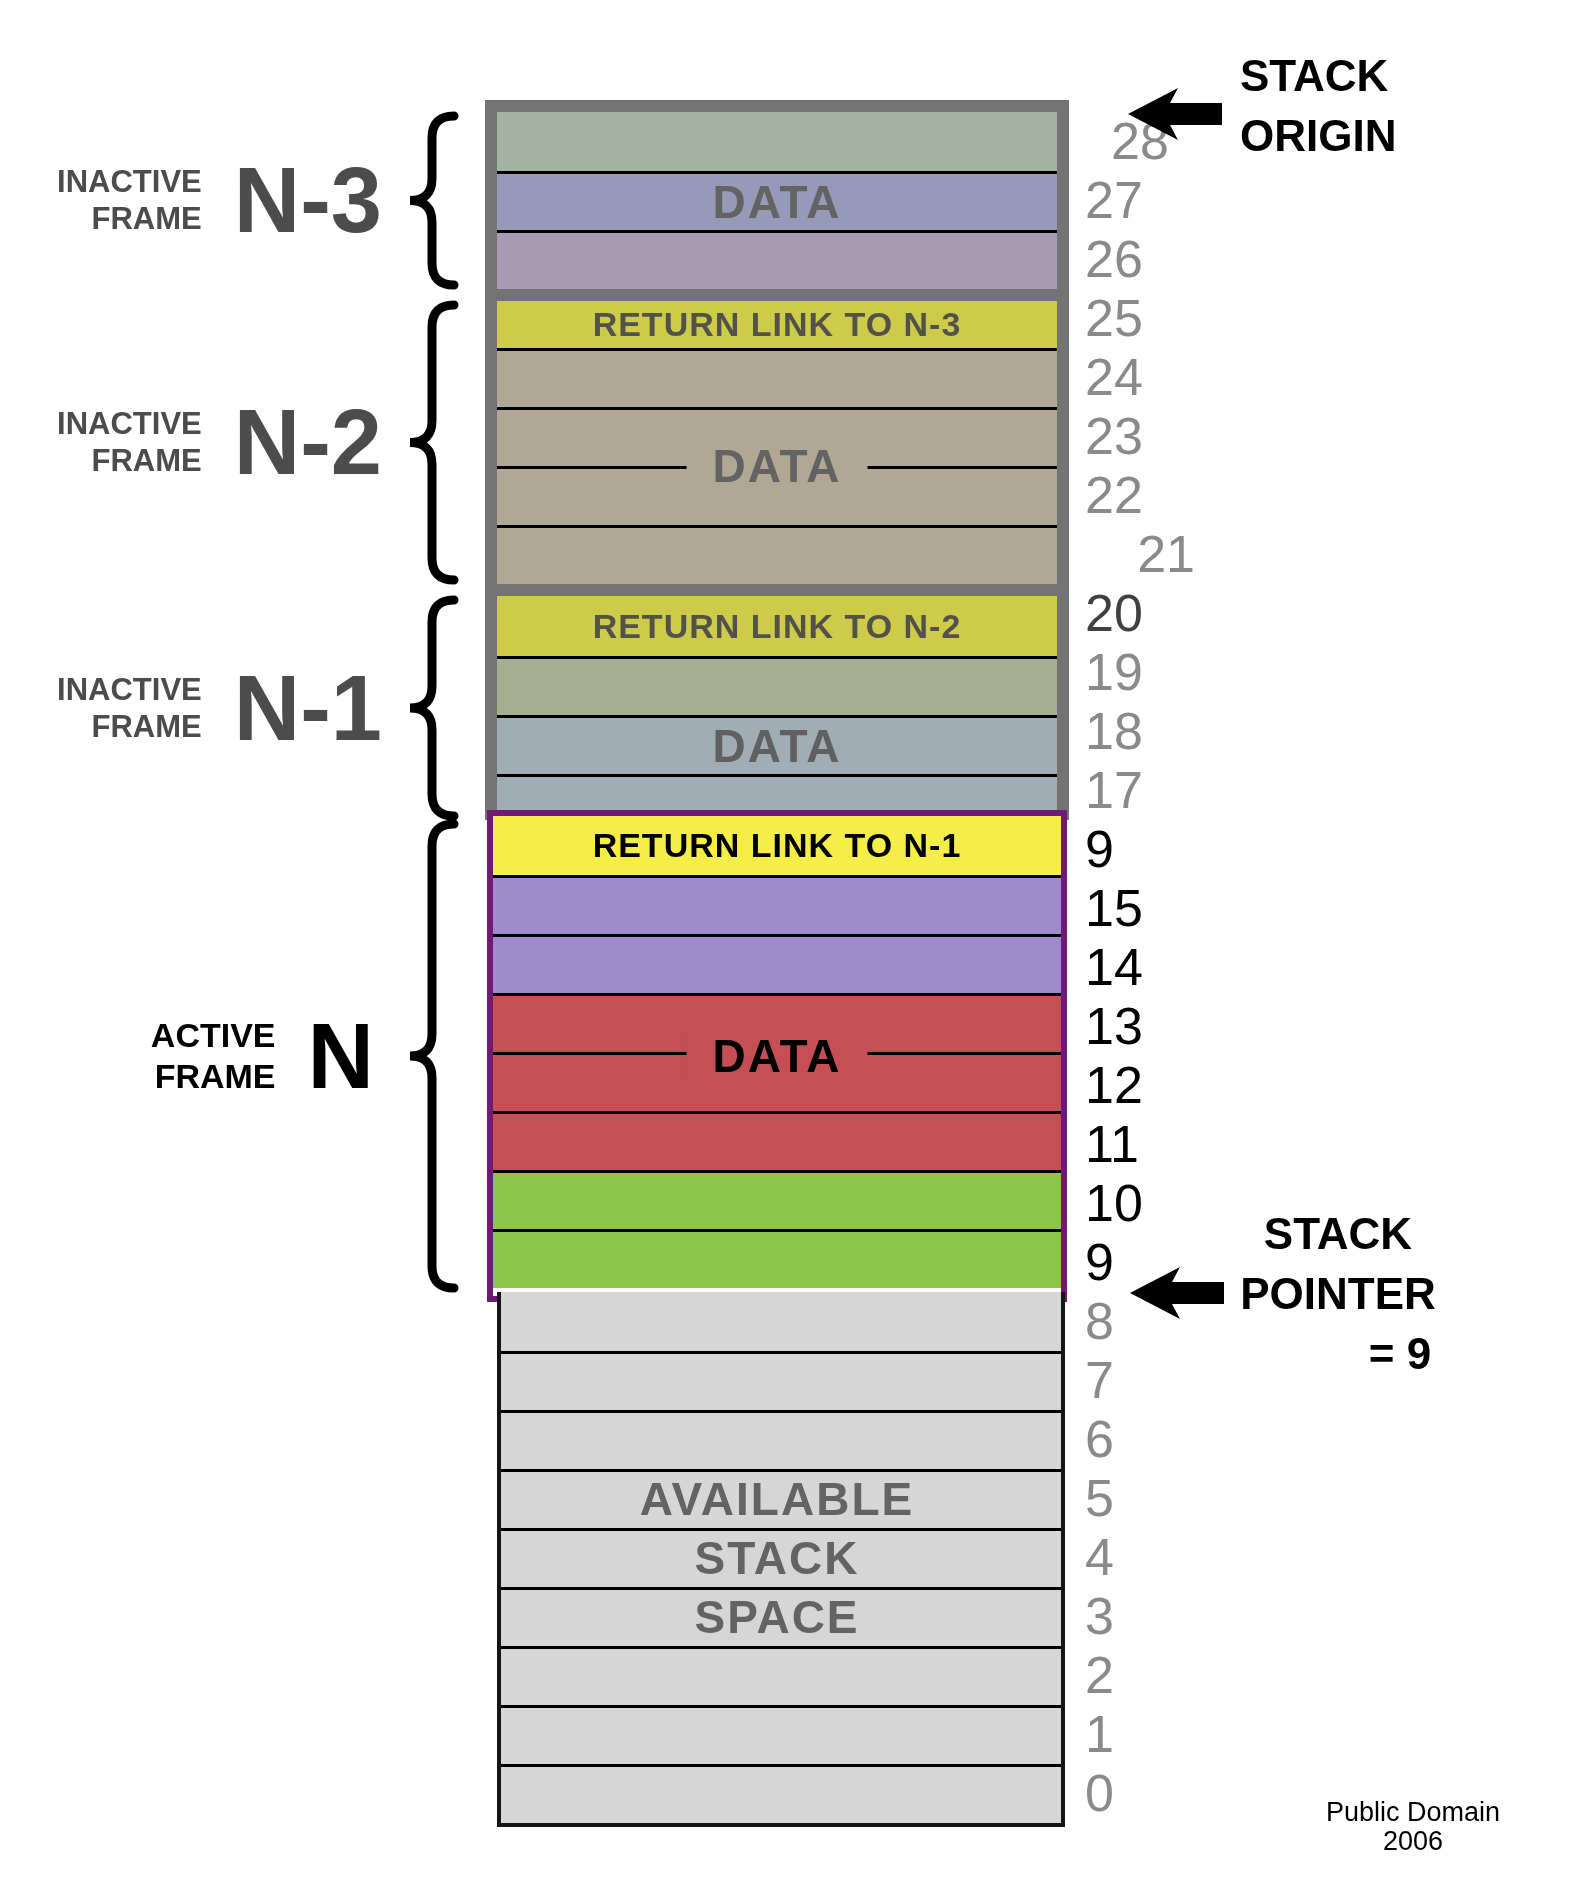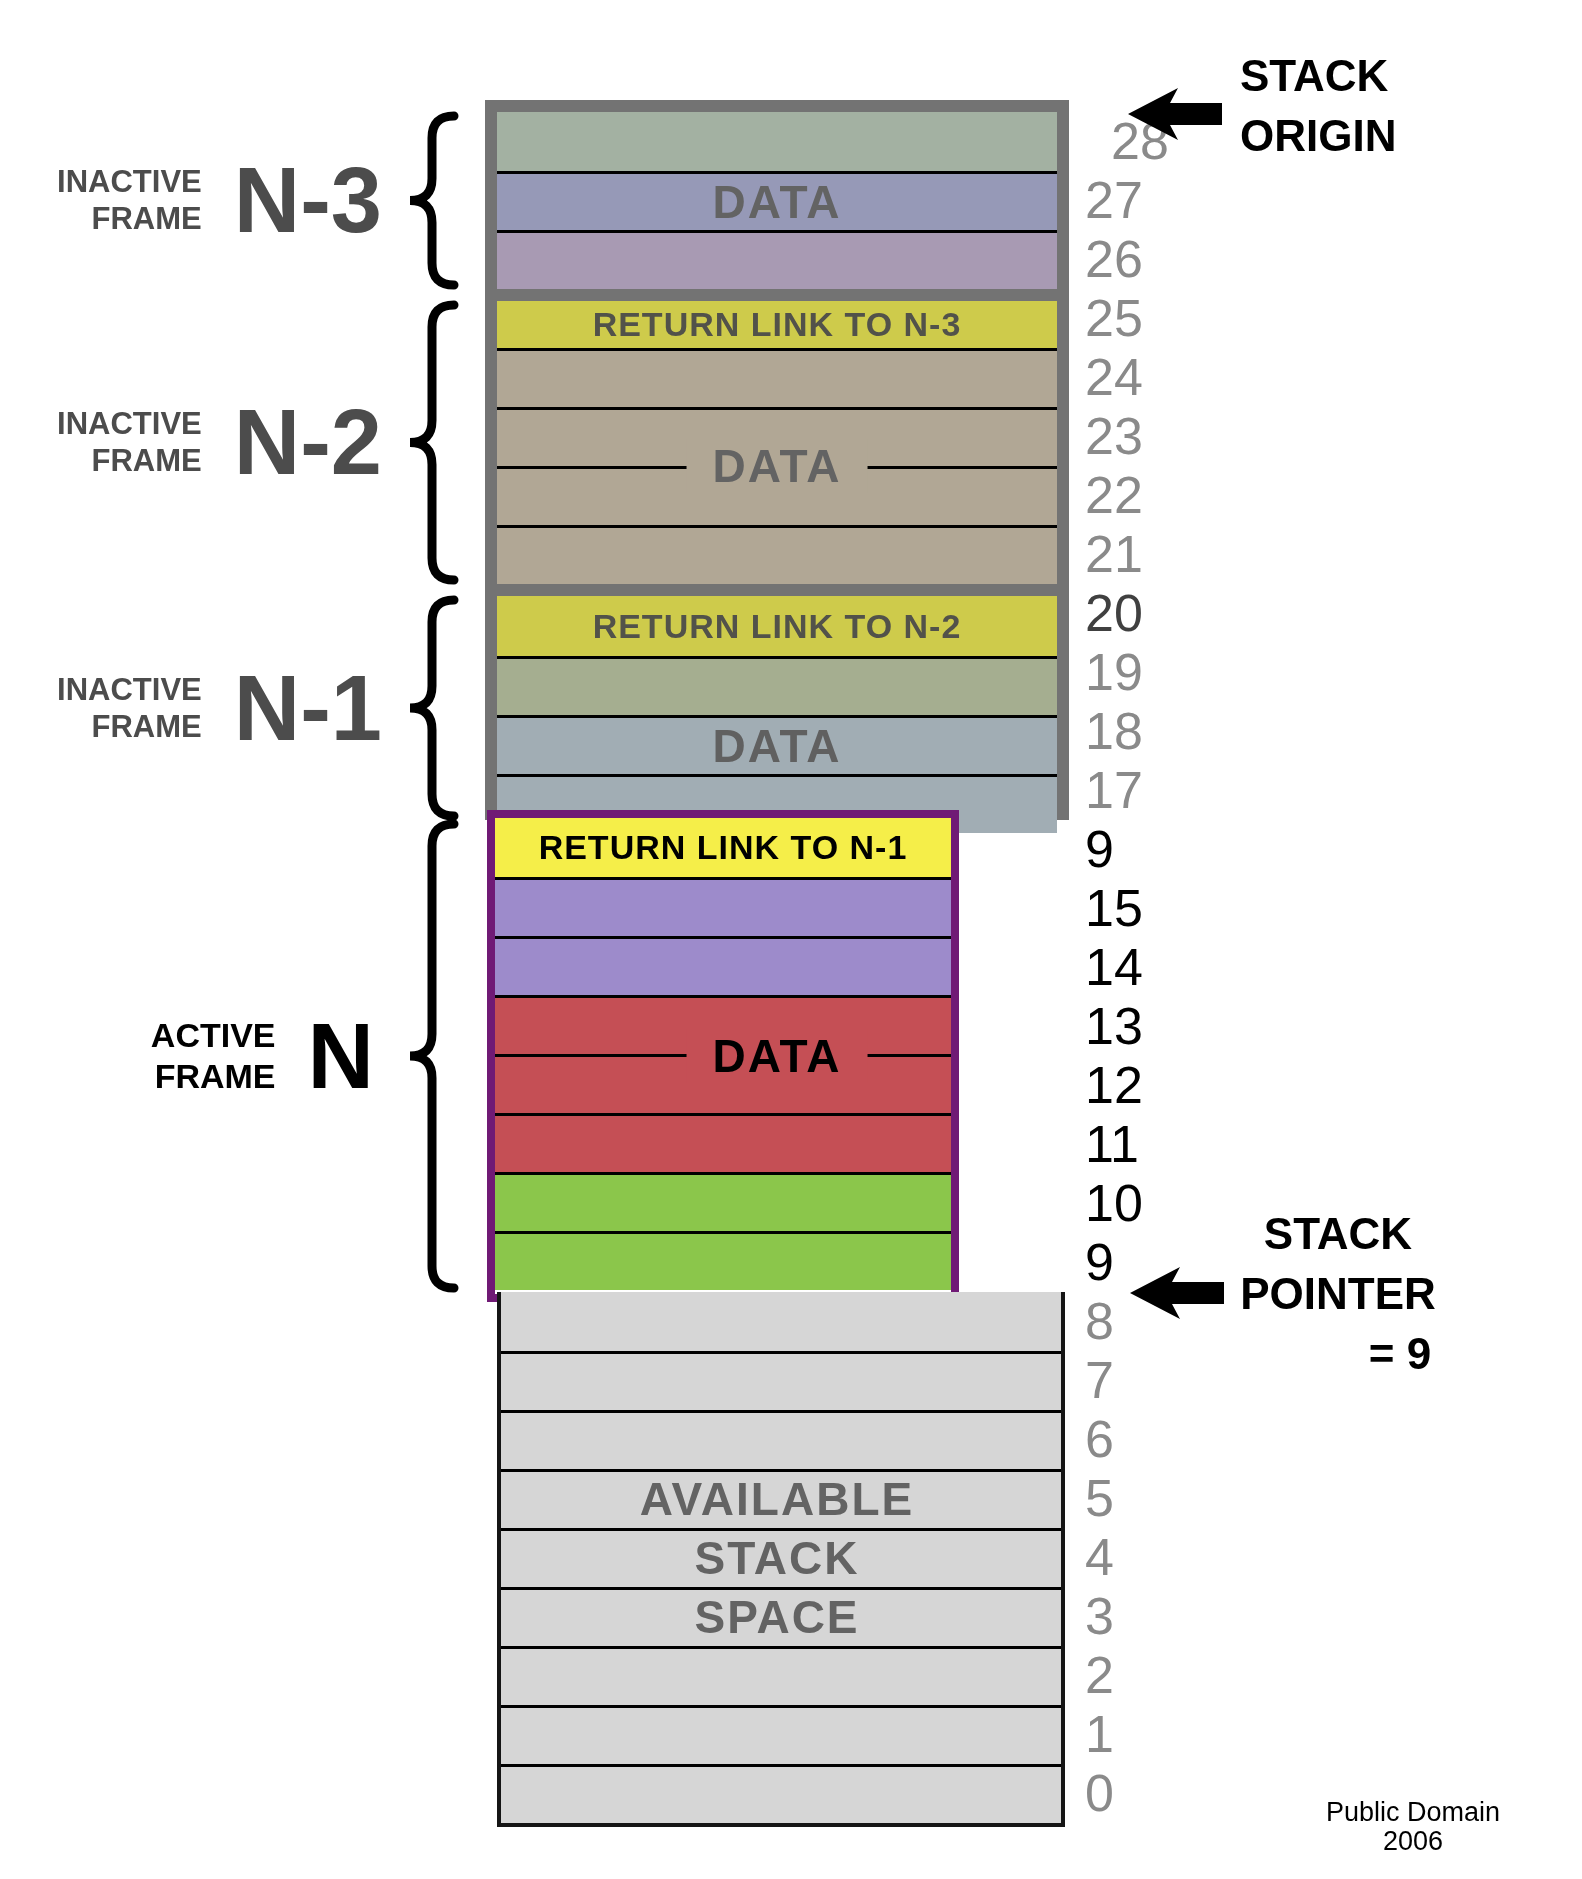--- a/index.html
+++ b/index.html
@@ -6,22 +6,22 @@
   .canvas {
     position:relative; width:1582px; height:1879px; background:#ffffff;
     font-family:"Liberation Sans", sans-serif; overflow:hidden;
   }
   
   .inactive-box {
     position:absolute; left:485px; top:100px; width:584px; height:720px;
     box-sizing:border-box; border:12px solid #737373; border-bottom:none;
   }
   .active-box {
-    position:absolute; left:487px; top:810px; width:472px; height:492px;
-    box-sizing:border-box; border:8px solid #701a75;
+    position:absolute; left:487px; top:810px; width:580px; height:492px;
+    box-sizing:border-box; border:6px solid #701a75;
   }
   .available-box {
     position:absolute; left:497px; top:1292px; width:568px; height:535px;
     box-sizing:border-box; border:4px solid #151515; border-top:none;
   }
   .divider { height:12px; background:#737373; }
   .cell { position:relative; box-sizing:border-box; width:100%; }
   .cell.bt { border-top:3px solid #000000; }
   .cell-text {
     position:absolute; inset:0; display:flex; align-items:center; justify-content:center;
@@ -160,21 +160,21 @@
       <div class="overlay-word" style="left: 777px; top: 1498.5px; color: rgb(99, 99, 99); background: rgb(214, 214, 214);">AVAILABLE</div>
       <div class="overlay-word" style="left: 777px; top: 1557.5px; color: rgb(99, 99, 99); background: rgb(214, 214, 214);">STACK</div>
       <div class="overlay-word" style="left: 777px; top: 1616.5px; color: rgb(99, 99, 99); background: rgb(214, 214, 214);">SPACE</div>
       <div class="num" style="top: 112px; color: rgb(138, 138, 138); text-align: center;">28</div>
       <div class="num" style="top: 171px; color: rgb(138, 138, 138);">27</div>
       <div class="num" style="top: 230px; color: rgb(138, 138, 138);">26</div>
       <div class="num" style="top: 289px; color: rgb(138, 138, 138);">25</div>
       <div class="num" style="top: 348px; color: rgb(138, 138, 138);">24</div>
       <div class="num" style="top: 407px; color: rgb(138, 138, 138);">23</div>
       <div class="num" style="top: 466px; color: rgb(138, 138, 138);">22</div>
-      <div class="num" style="top: 525px; color: rgb(138, 138, 138);">21</div>
+      <div class="num" style="top: 525px; color: rgb(138, 138, 138); text-align: right;">21</div>
       <div class="num" style="top: 584px; color: #404040;">20</div>
       <div class="num" style="top: 643px; color: rgb(138, 138, 138);">19</div>
       <div class="num" style="top: 702px; color: rgb(138, 138, 138);">18</div>
       <div class="num" style="top: 761px; color: rgb(138, 138, 138);">17</div>
       <div class="num" style="top: 820px; color: rgb(0, 0, 0);">9</div>
       <div class="num" style="top: 879px; color: rgb(0, 0, 0);">15</div>
       <div class="num" style="top: 938px; color: rgb(0, 0, 0);">14</div>
       <div class="num" style="top: 997px; color: rgb(0, 0, 0);">13</div>
       <div class="num" style="top: 1056px; color: rgb(0, 0, 0);">12</div>
       <div class="num" style="top: 1115px; color: rgb(0, 0, 0);">11</div>

